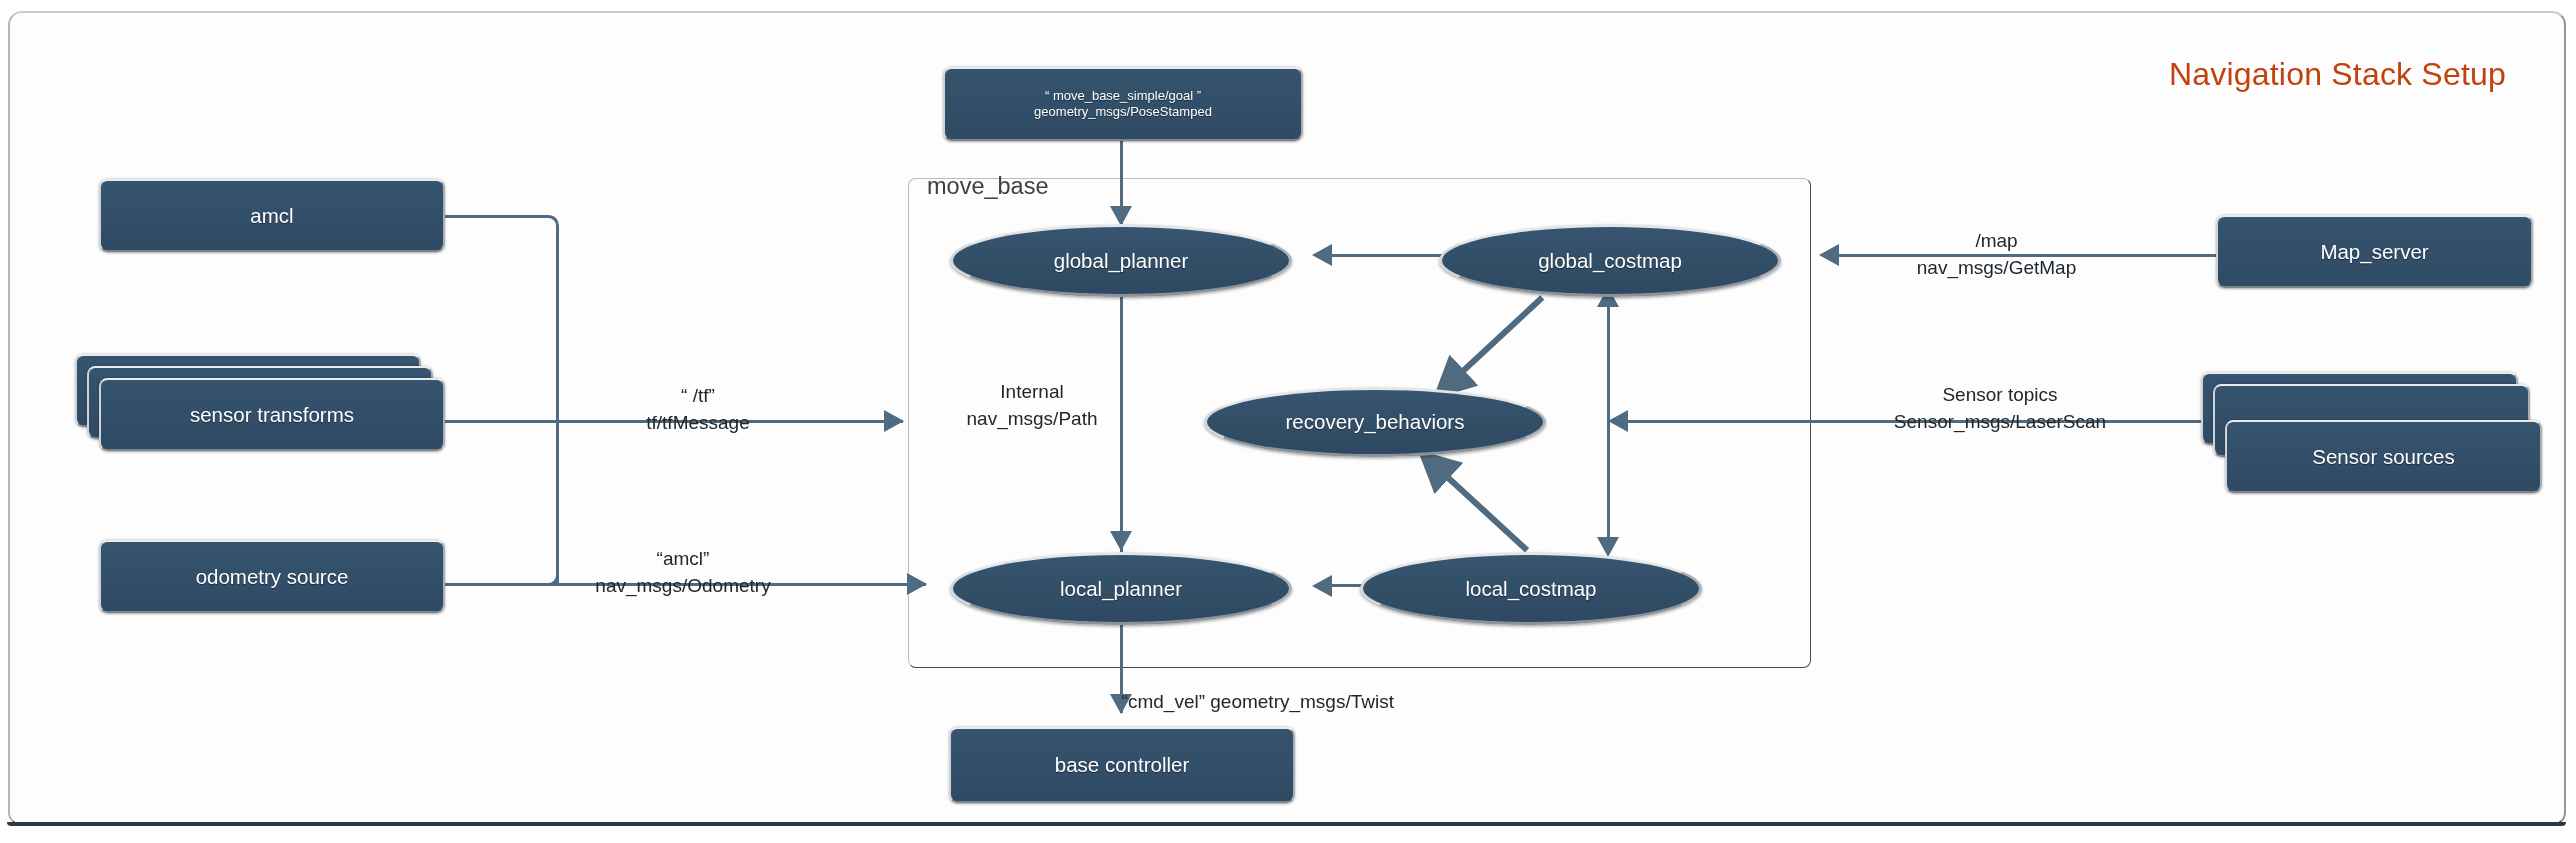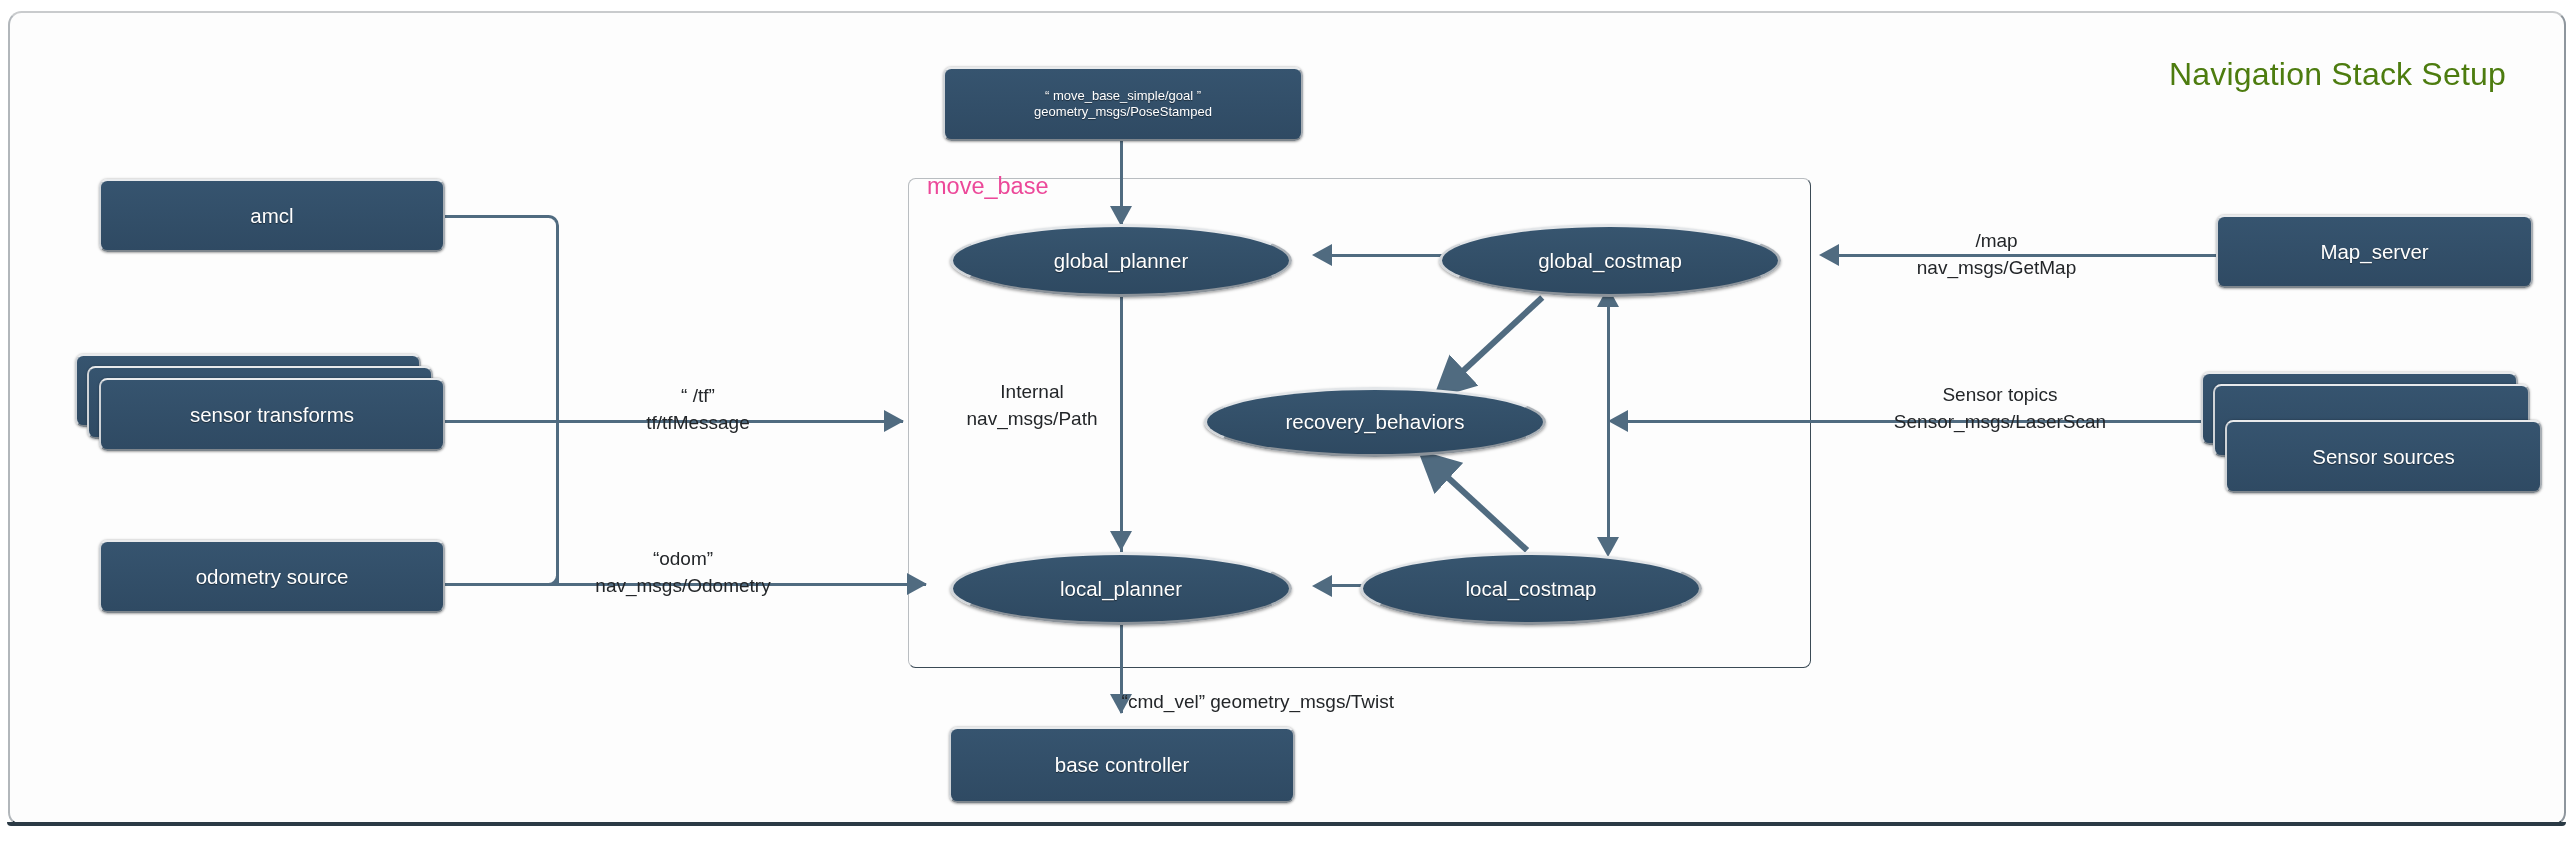--- a/index.html
+++ b/index.html
@@ -42,21 +42,21 @@
     border-radius: 0 0 13.7px 13.7px;
     background: linear-gradient(to right, #2b3a45, #2b3a45);
   }
 
   
   #diagram-title {
     position: absolute;
     right: 70px;
     top: 56px;
     font-size: 32px;
-    color: #4d7c0f;
+    color: #c2410c;
     letter-spacing: 0.2px;
     white-space: nowrap;
   }
 
   
   .node-box {
     position: absolute;
     box-sizing: border-box;
     background: #33506b;
     background: linear-gradient(to bottom, #36546f 0%, #2f4a63 100%);
@@ -114,21 +114,21 @@
     border-radius: 7.6px;
     border: 1.5px solid #b9bdc1;
     border-bottom-color: #3b4a55;
     border-right-color: #3b4a55;
     background: transparent;
     z-index: 2;
   }
   #move-base-label {
     position: absolute;
     font-size: 23.5px;
-    color: #ec4899;
+    color: #404040;
     white-space: nowrap;
     z-index: 7;
   }
 
   
   .hline, .vline {
     position: absolute;
     background: #4f6madd;
     background: #506b80;
     z-index: 3;
@@ -253,21 +253,21 @@
 
     <line x1="2012" y1="725" x2="1876" y2="600" stroke="#506b80" stroke-width="8" marker-end="url(#ah)"></line>
   </svg>
 
   <div class="edge-label" style="left:584px; top:383px; width:228px;">
     <span class="l1">“ /tf”</span>
     <span class="l2">tf/tfMessage</span>
   </div>
 
   <div class="edge-label" style="left:554px; top:546px; width:258px;">
-    <span class="l1">“odom”</span>
+    <span class="l1">“amcl”</span>
     <span class="l2">nav_msgs/Odometry</span>
   </div>
 
   <div class="edge-label" style="left:941px; top:379px; width:182px;">
     <span class="l1">Internal</span>
     <span class="l2">nav_msgs/Path</span>
   </div>
 
   <div class="edge-label" style="left:1875px; top:228px; width:243px;">
     <span class="l1">/map</span>

